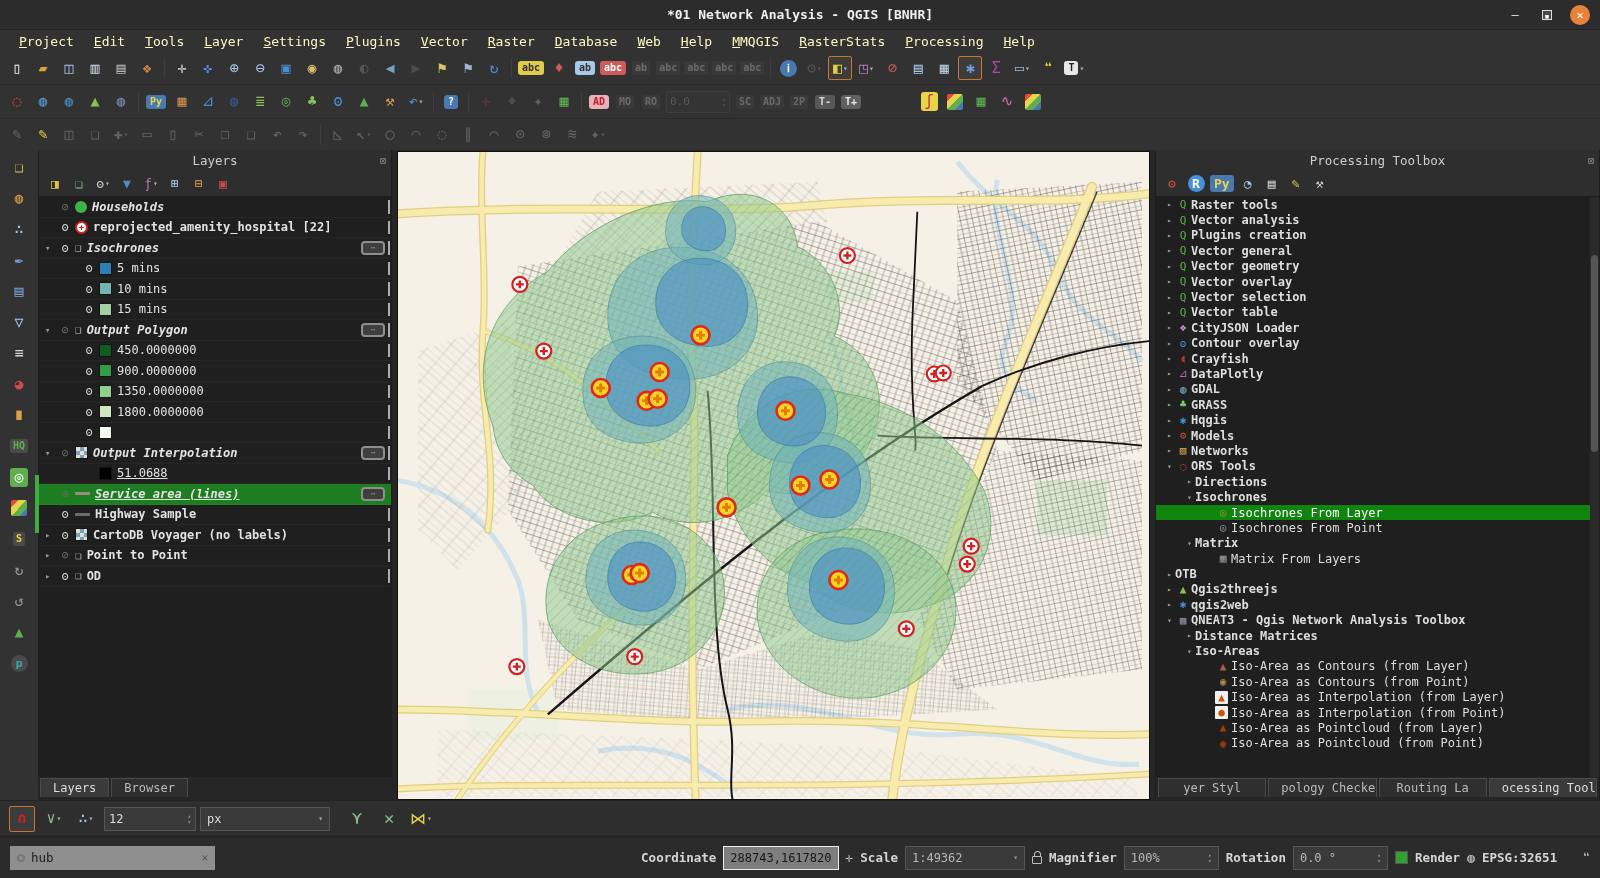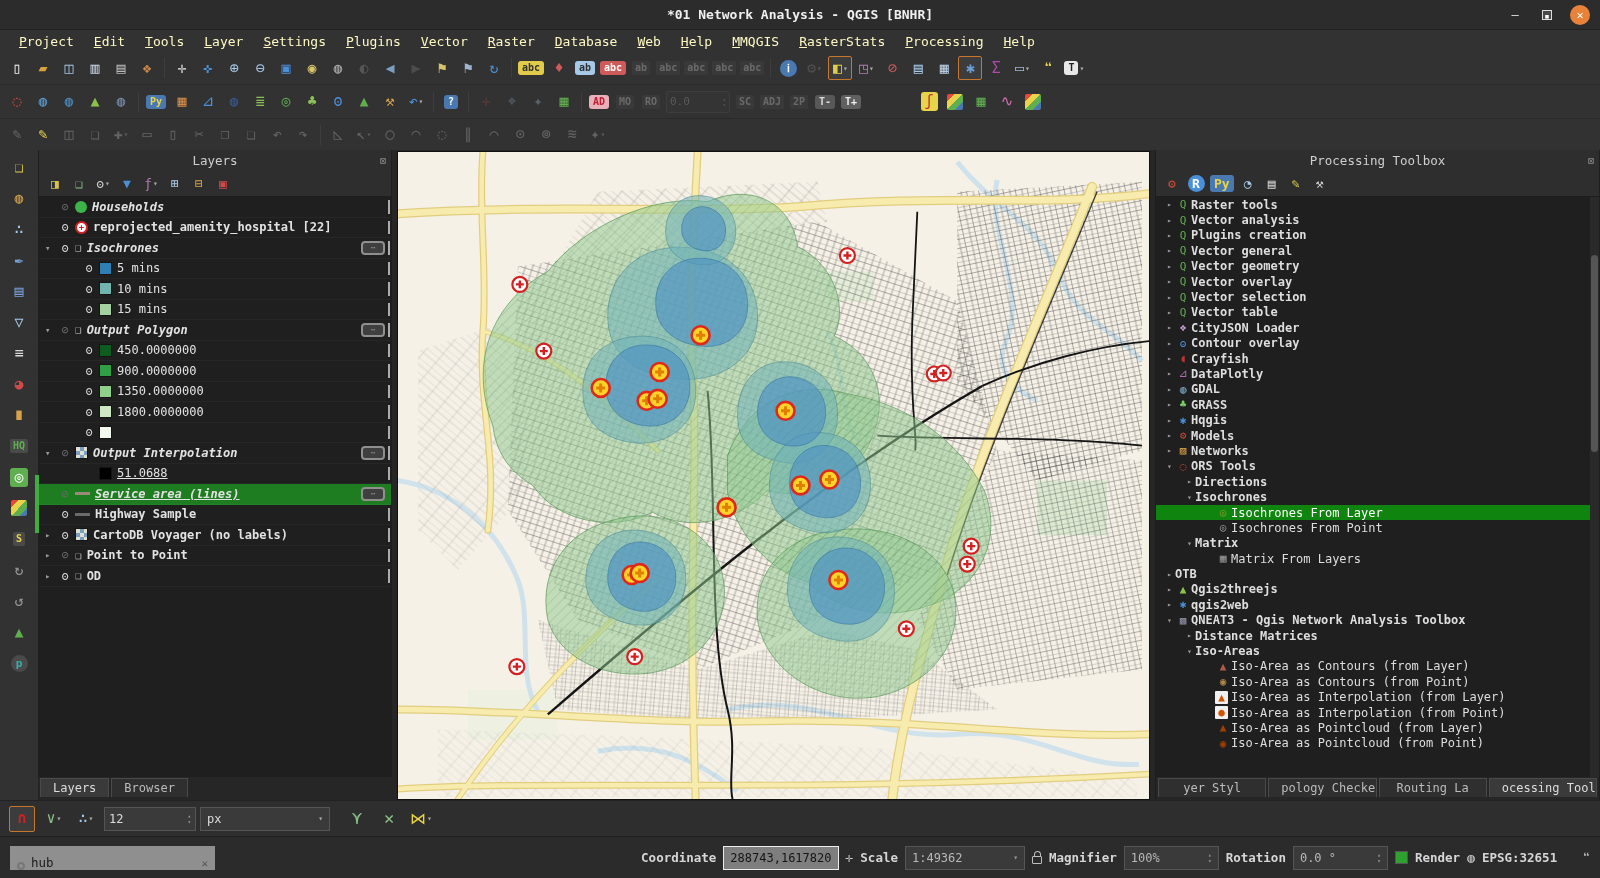--- a/index.html
+++ b/index.html
@@ -92,21 +92,21 @@
   .mapwrap{flex:1;background:#262626;display:flex;padding:1px 5px 0 5px;min-width:0;}
   .mapwrap svg{flex:1;border:1px solid #111;}
   
   .snaprow{height:36px;background:#2e2e2e;border-top:1px solid #222;display:flex;align-items:center;padding:0 8px;gap:4px;}
   .snaprow .ti{min-width:26px;height:26px;}
   .snap-spin{width:92px;height:24px;background:#3a3a3a;border:1px solid #555;display:flex;align-items:center;justify-content:space-between;padding:0 4px;color:#ddd;font-size:12px;}
   .snap-combo{width:130px;height:24px;background:#3a3a3a;border:1px solid #555;display:flex;align-items:center;justify-content:space-between;padding:0 6px;color:#ddd;font-size:12px;}
   .snap-combo .cr{font-size:8px;color:#aaa;}
   
   .statusbar{height:42px;background:#2b2b2b;border-top:1px solid #1f1f1f;display:flex;align-items:center;padding:0 10px;gap:7px;color:#cfcfcf;font-size:12.5px;}
-  .sb-search{width:205px;height:24px;background:#8f8f8f;display:flex;align-items:flex-end;padding:0 7px;gap:6px;}
+  .sb-search{width:205px;height:24px;background:#8f8f8f;display:flex;align-items:center;padding:0 7px;gap:6px;}
   .sb-search .mg{width:8px;height:8px;border:2px solid #777;border-radius:50%;}
   .sb-search .val{color:#1c1c1c;flex:1;}
   .sb-search .clr{color:#555;font-size:11px;}
   .sb-lab{font-weight:bold;color:#d6d6d6;}
   .sb-box{height:24px;background:#7e7e7e;border:1px solid #ececec;color:#151515;display:flex;align-items:center;padding:0 6px;font-size:12px;}
   .sb-dark{height:24px;background:#3a3a3a;border:1px solid #555;color:#b8b8b8;display:flex;align-items:center;gap:8px;padding:0 6px;font-size:12px;}
   .sb-dark .cr{font-size:8px;color:#999;}
   .sb-dark .ud{font-size:6px;line-height:6px;color:#999;}
   .lockico{width:10px;height:8px;border:1.5px solid #bfbfbf;border-radius:1px;position:relative;margin-top:5px;}
   .lockico::before{content:"";position:absolute;left:1px;top:-6px;width:5px;height:5px;border:1.5px solid #bfbfbf;border-bottom:none;border-radius:4px 4px 0 0;}

